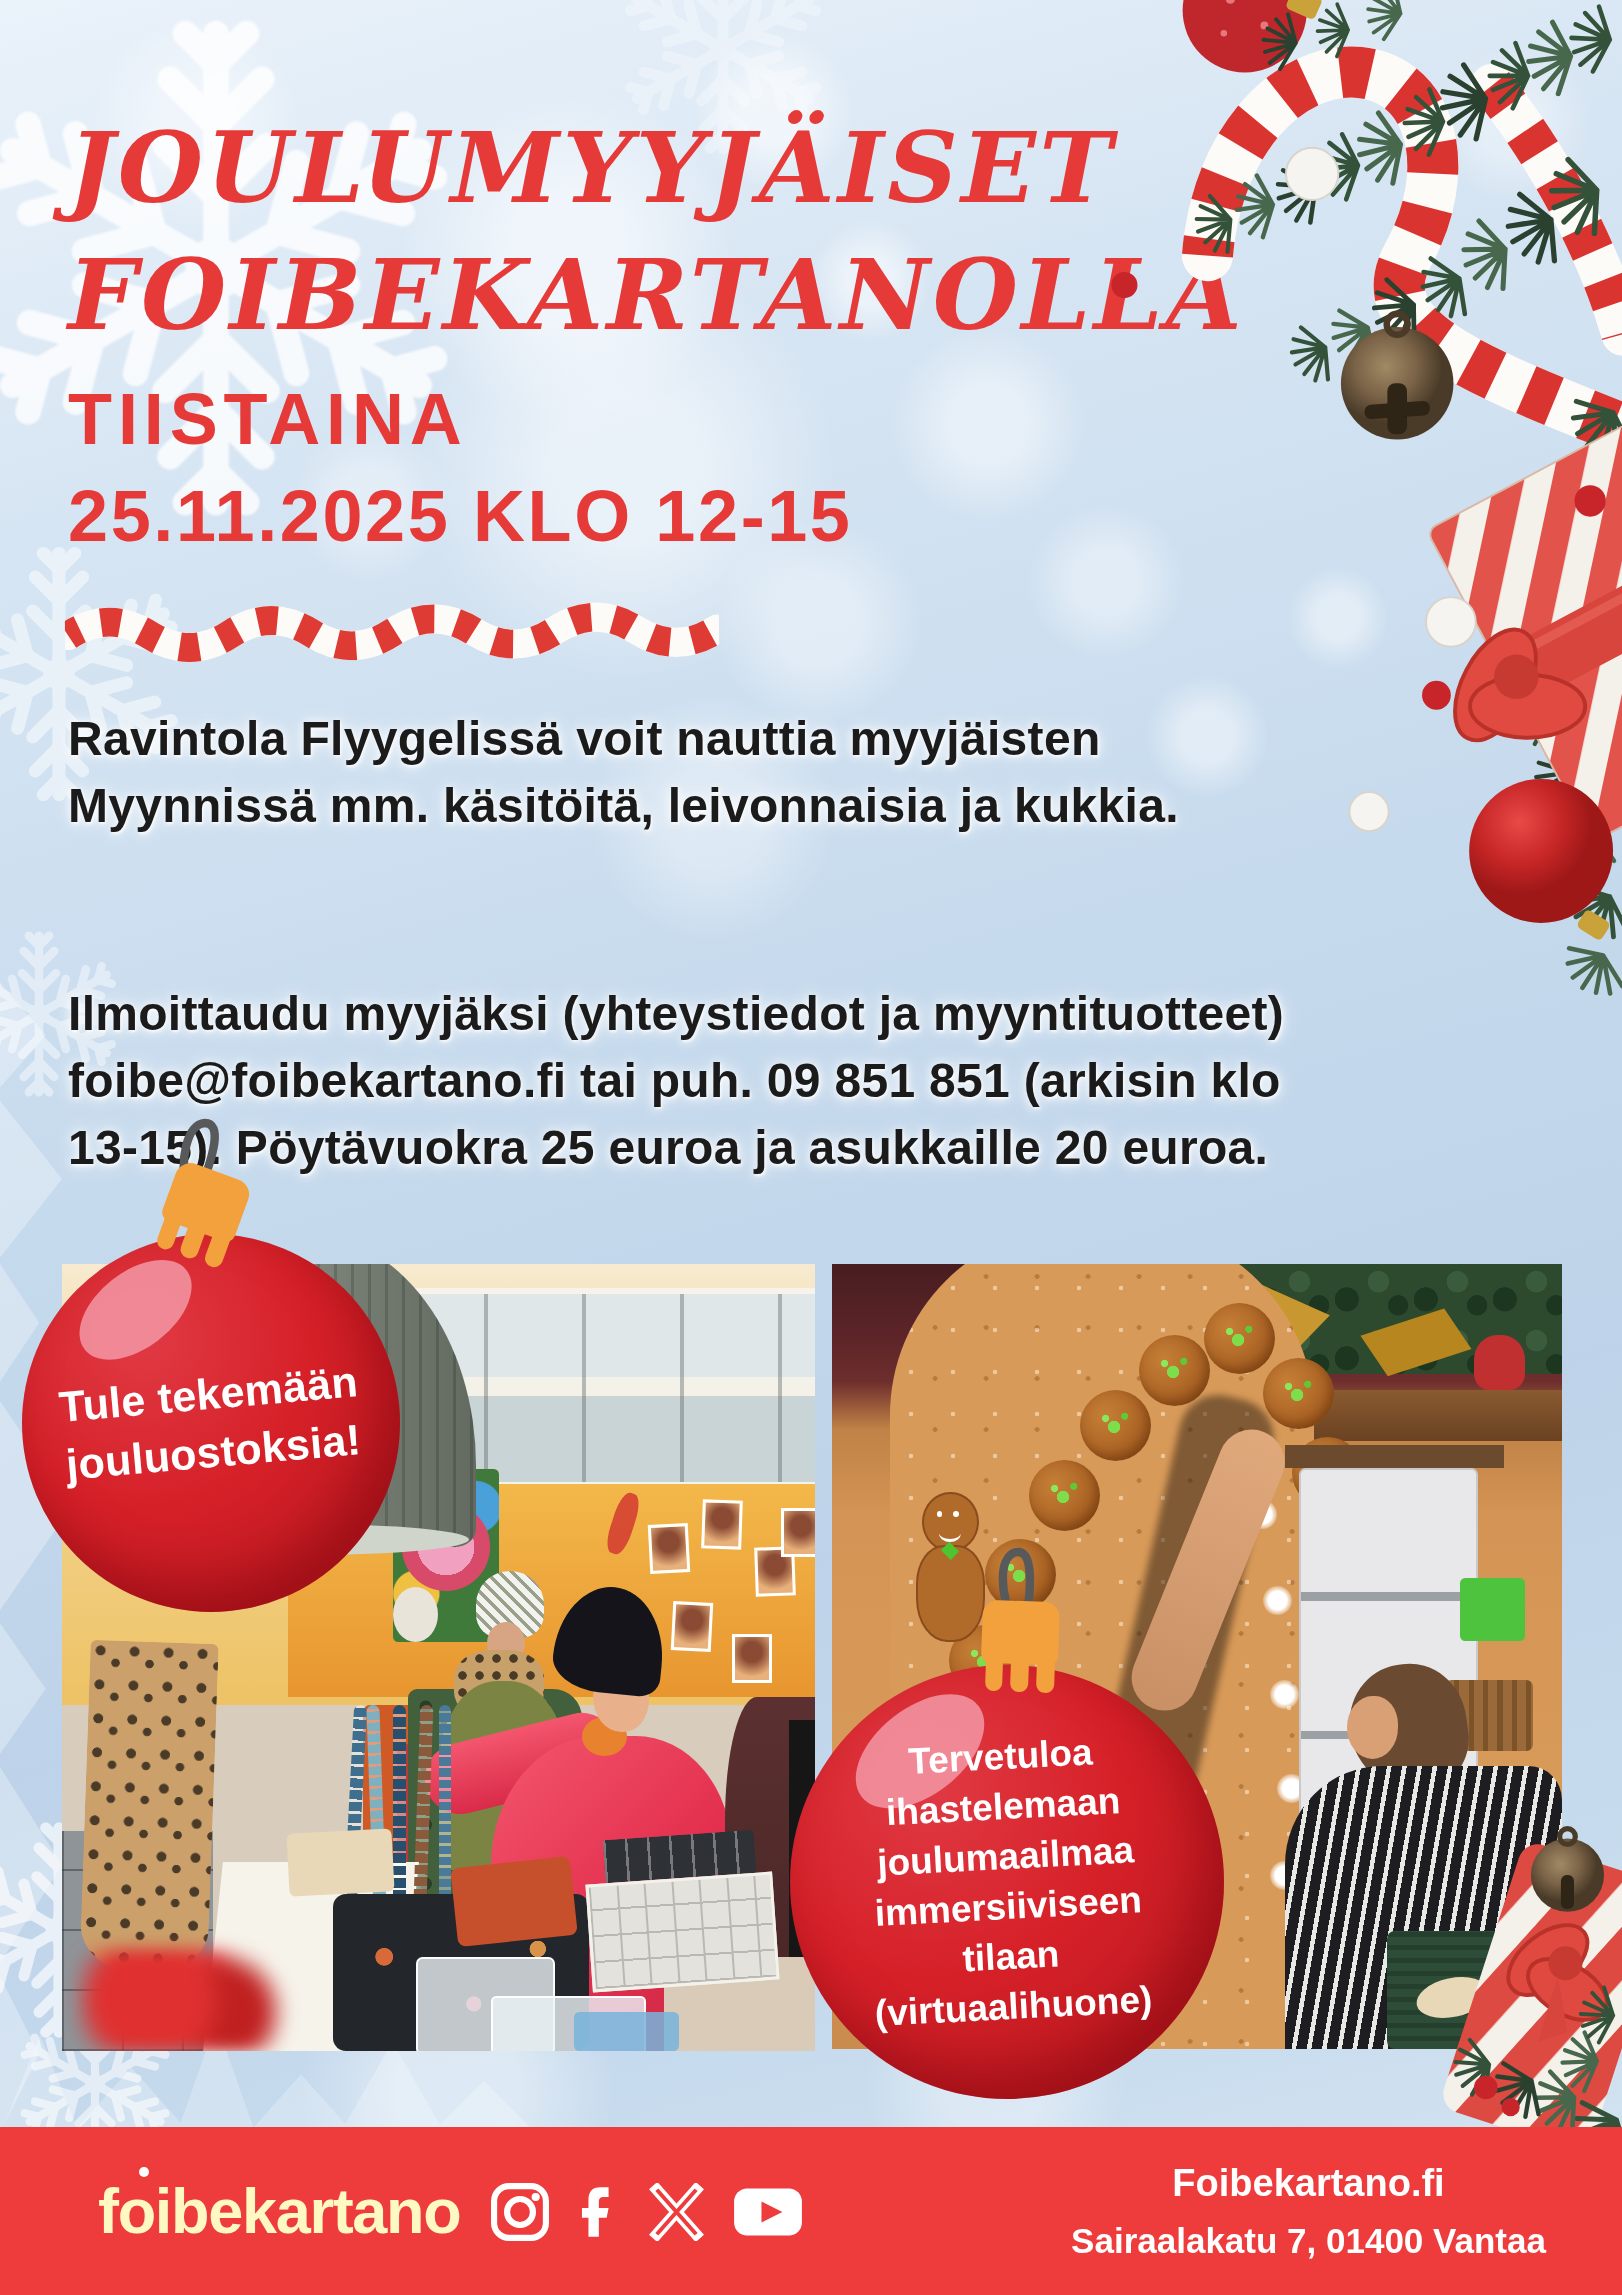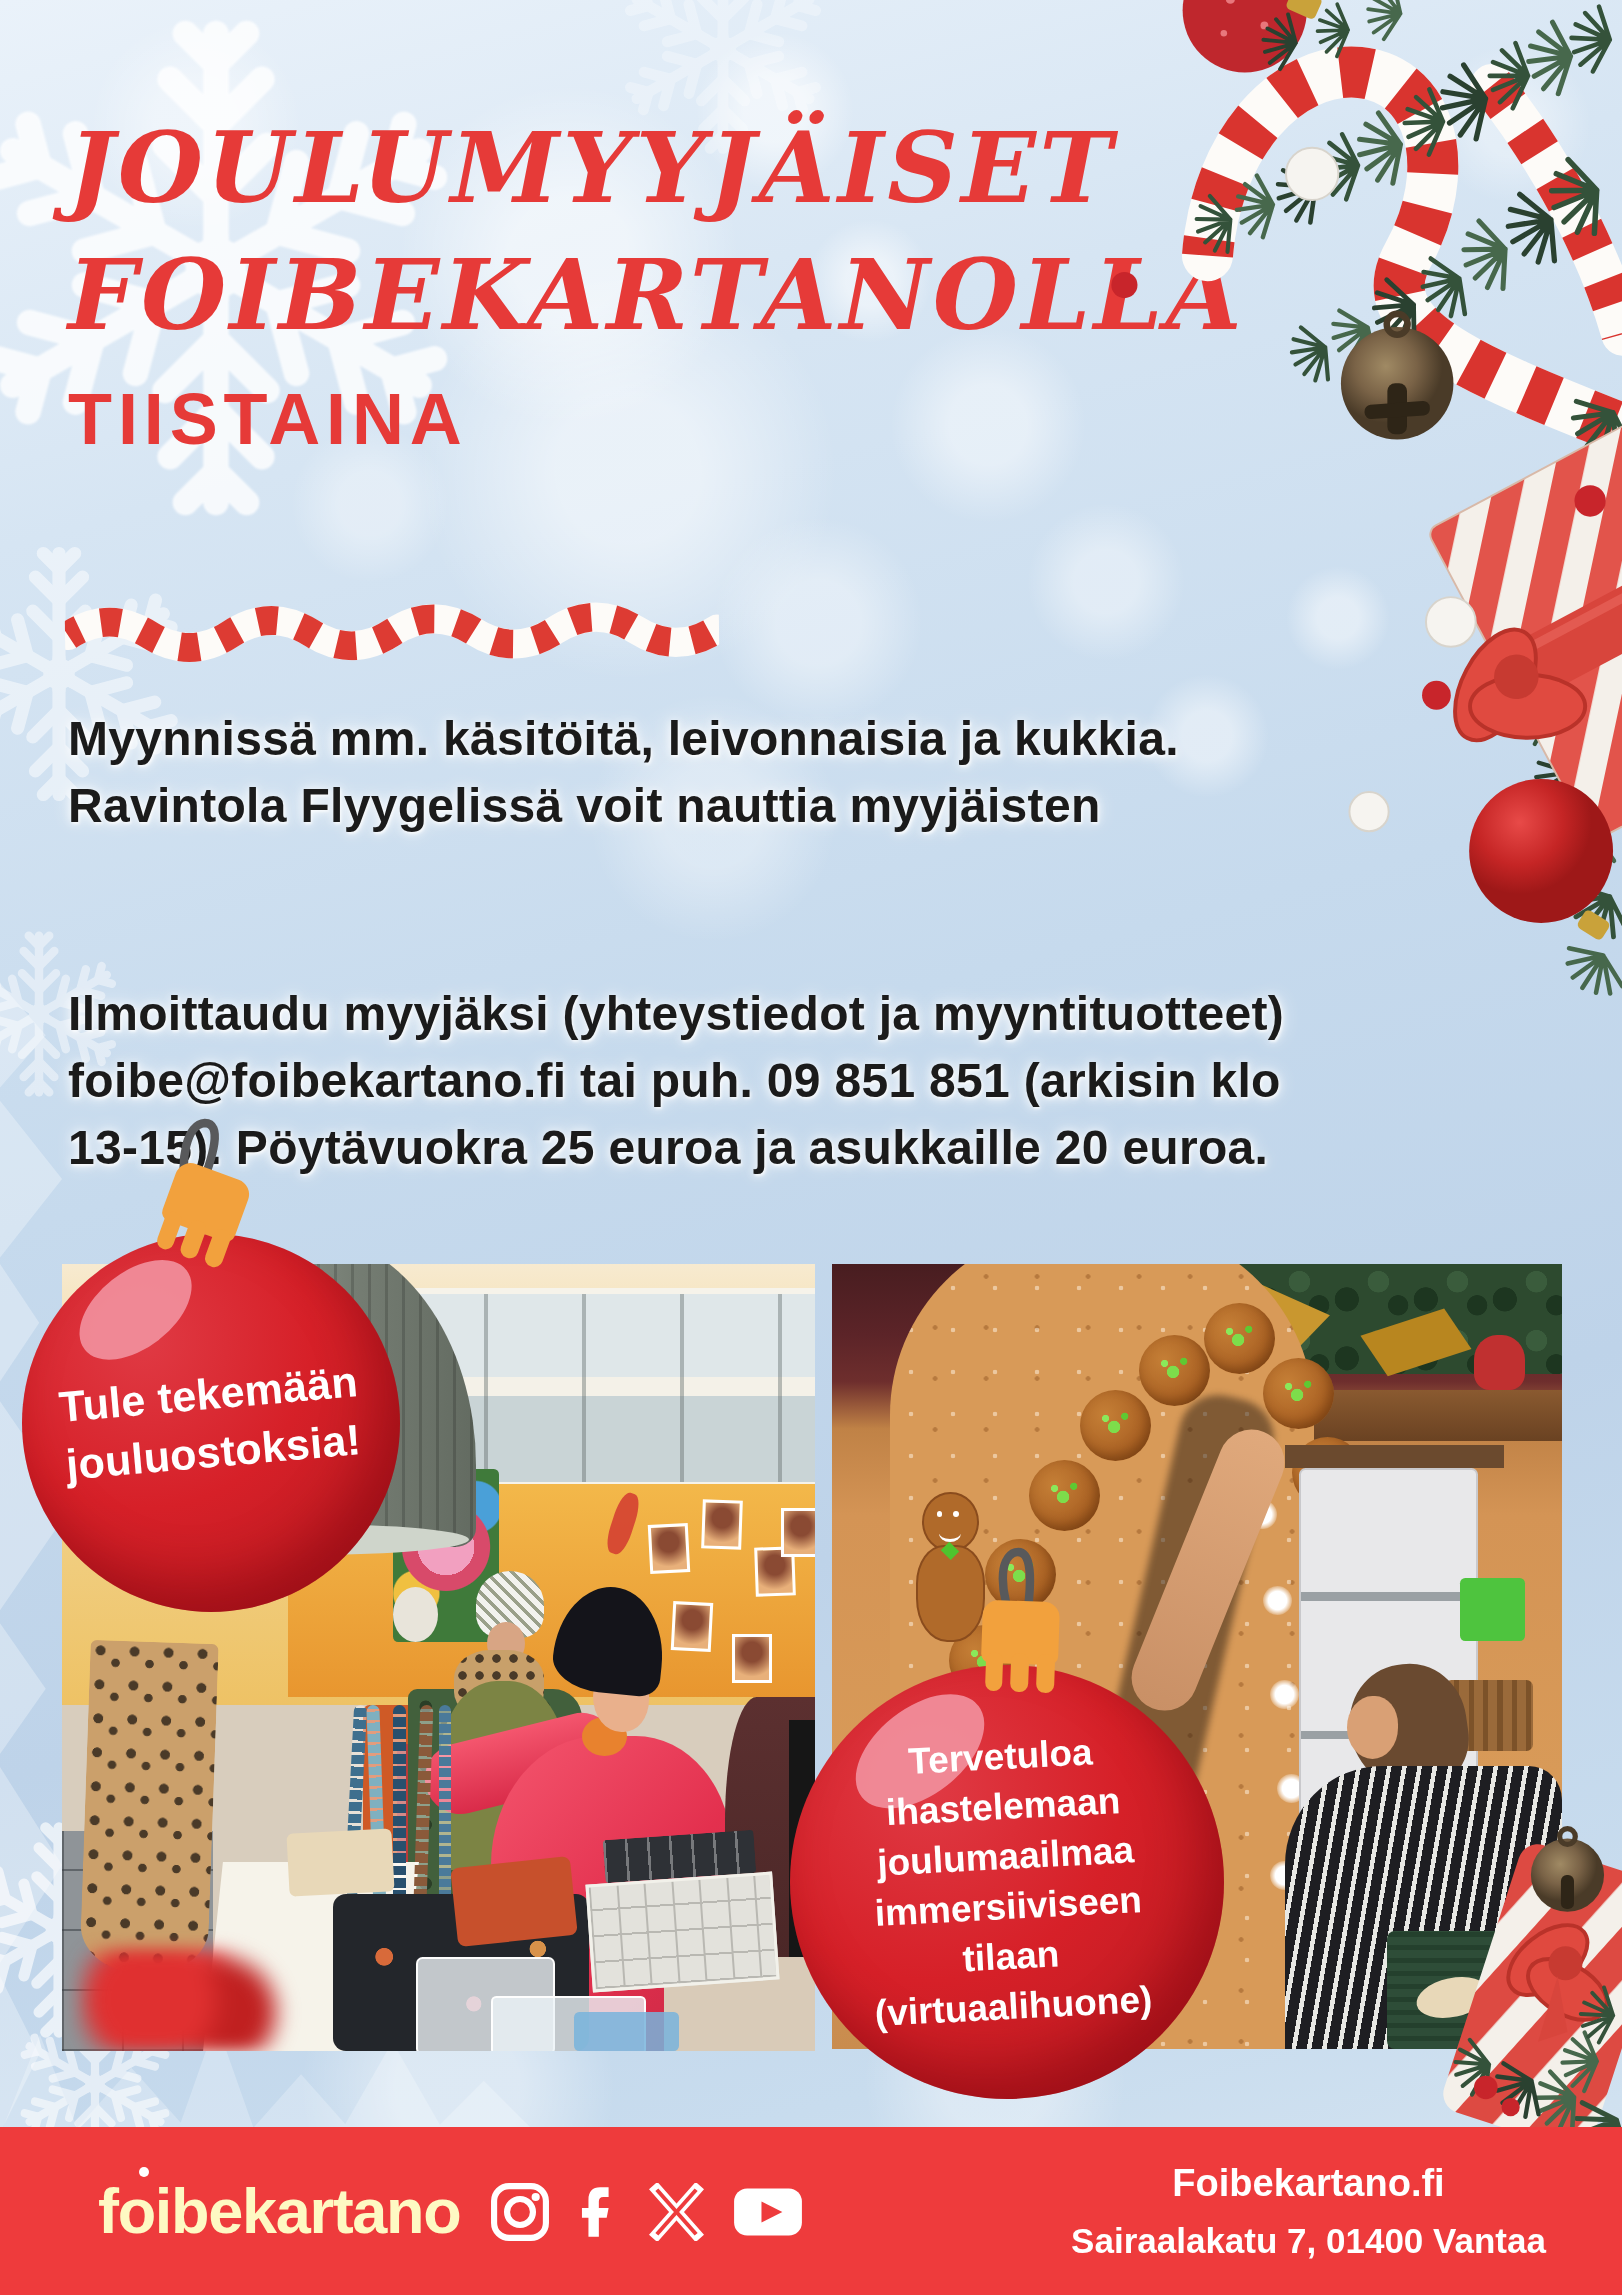--- a/index.html
+++ b/index.html
@@ -278,29 +278,30 @@
         <polygon points="270,190 330,20 390,190"></polygon>
       <polygon points="380,190 460,100 540,190"></polygon>
         <polygon points="520,190 600,50 680,190"></polygon>
         <polygon points="660,190 740,110 820,190"></polygon>
     </g>
   </svg>
 
   <div class="title-line title-1">JOULUMYYJÄISET</div>
   <div class="title-line title-2">FOIBEKARTANOLLA</div>
   <div class="sub-line sub-1">TIISTAINA</div>
+  <div class="sub-line sub-2">25.11.2025 KLO 12-15</div>
 
   <svg class="divider" viewBox="0 0 1000 88">
     <path d="M5,46 Q67,6 129,46 T253,46 T377,46 T501,46 T625,46 T749,46 T873,46 T997,46" fill="none" stroke="#fdfbf8" stroke-width="44" stroke-linecap="round"></path>
     <path d="M5,46 Q67,6 129,46 T253,46 T377,46 T501,46 T625,46 T749,46 T873,46 T997,46" fill="none" stroke="#dd3b33" stroke-width="44" stroke-dasharray="30 34" stroke-dashoffset="10"></path>
   </svg>
 
   <div class="para para-1">
+    <div>Ravintola Flyygelissä voit nauttia myyjäisten</div>
     <div>Myynnissä mm. käsitöitä, leivonnaisia ja kukkia.</div>
-    <div>Ravintola Flyygelissä voit nauttia myyjäisten</div>
   </div>
   <div class="para para-2">
     <div>Ilmoittaudu myyjäksi (yhteystiedot ja myyntituotteet)</div>
     <div>foibe@foibekartano.fi tai puh. 09 851 851 (arkisin klo</div>
     <div>13-15). Pöytävuokra 25 euroa ja asukkaille 20 euroa.</div>
   </div>
 
   <div class="photo photo-left">
     <div class="pl-wall"></div>
     <div class="pl-windows"></div>

